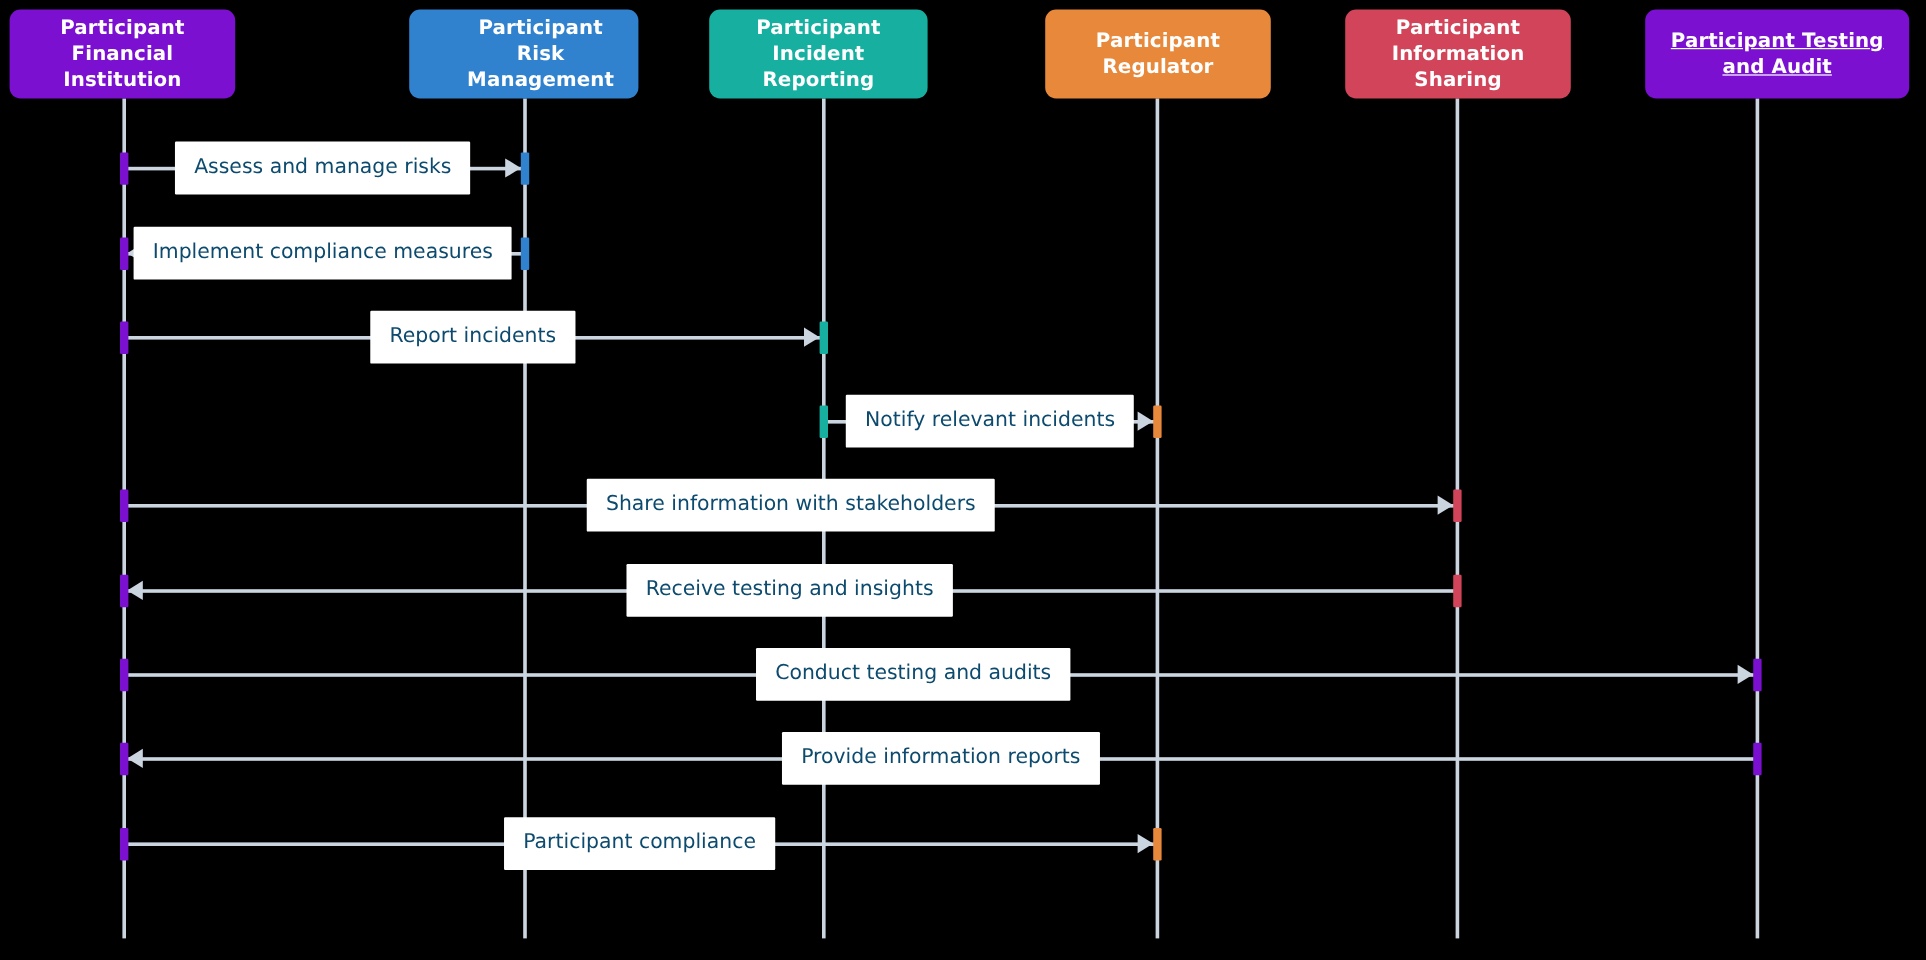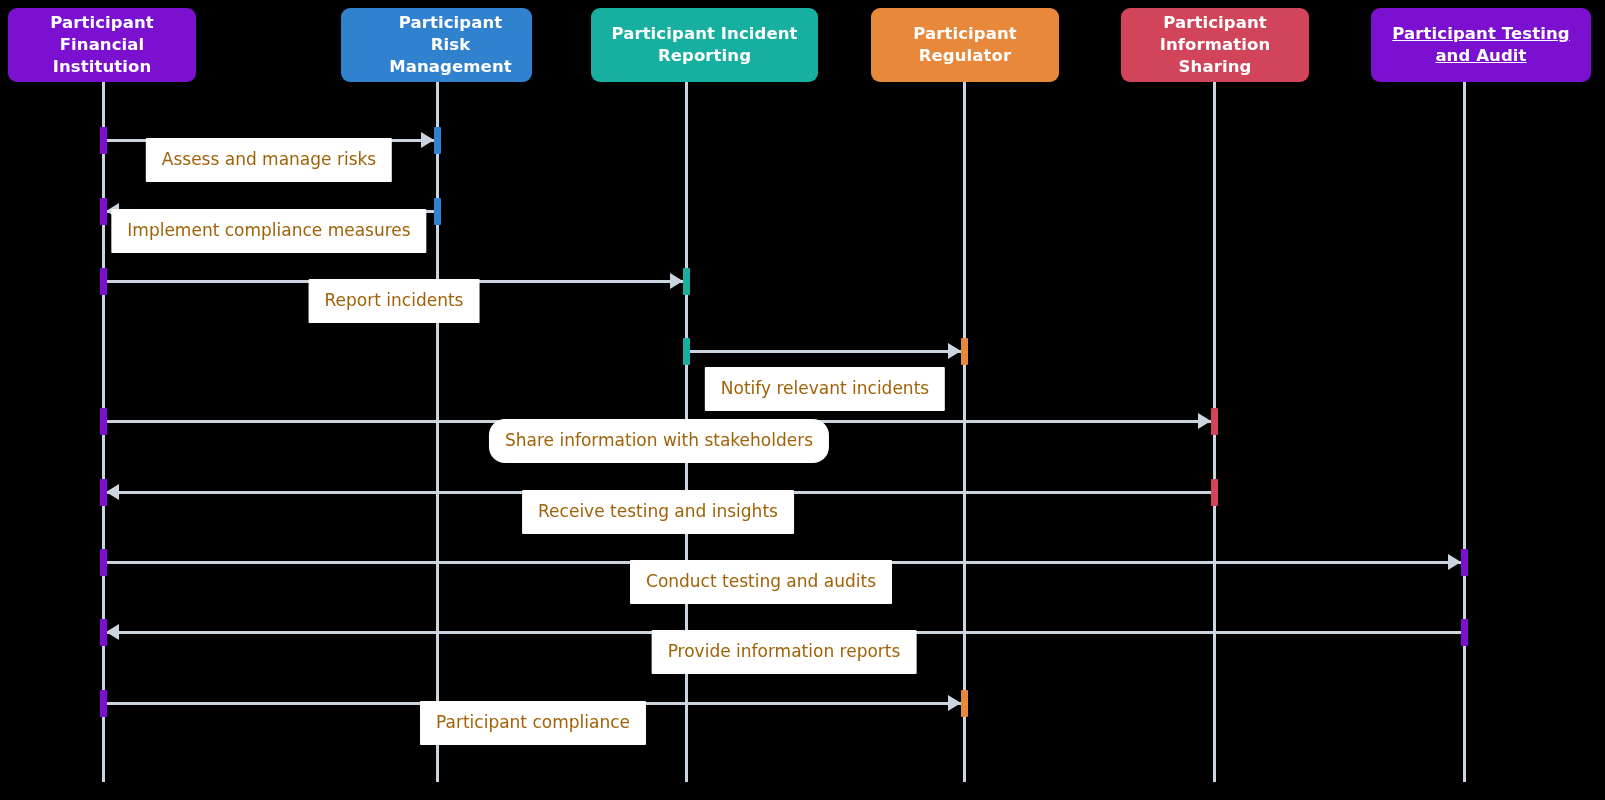--- a/index.html
+++ b/index.html
@@ -68,28 +68,27 @@
     border-top: 8px solid transparent;
     border-bottom: 8px solid transparent;
   }
   .arrowhead.right { border-left: 13px solid #cbd5e0; }
   .arrowhead.left  { border-right: 13px solid #cbd5e0; }
 
   
   .msg-label {
     position: absolute;
     background: #ffffff;
-    color: #a16207;
+    color: #0c4a6e;
     font-size: 17px;
     line-height: 1;
     padding: 13px 16px 14px 16px;
     white-space: nowrap;
     transform: translate(-50%, -50%);
     border-radius: 1px;
-    margin-top: 20px;
   }
 </style>
 </head>
 <body>
 
 <div id="diagram">
 
   <div id="lifelines-layer">
       <div class="lifeline" style="left: 101.5px;"></div>
       <div class="lifeline" style="left: 435.5px;"></div>
@@ -135,37 +134,37 @@
       <div class="activation" style="left: 1460.5px; top: 548.5px; background: rgb(123, 16, 208);"></div>
       <div class="activation" style="left: 99.5px; top: 618.5px; background: rgb(123, 16, 208);"></div>
       <div class="activation" style="left: 1460.5px; top: 618.5px; background: rgb(123, 16, 208);"></div>
       <div class="activation" style="left: 99.5px; top: 689.5px; background: rgb(123, 16, 208);"></div>
       <div class="activation" style="left: 960.5px; top: 689.5px; background: rgb(232, 136, 58);"></div>
     </div>
   <div id="labels-layer">
       <div class="msg-label" style="left: 269px; top: 140px;">Assess and manage risks</div>
       <div class="msg-label" style="left: 269px; top: 211px;">Implement compliance measures</div>
       <div class="msg-label" style="left: 394px; top: 281px;">Report incidents</div>
-      <div class="msg-label" style="left: 825px; top: 369px; text-align: right;">Notify relevant incidents</div>
-      <div class="msg-label" style="left: 659px; top: 421px; border-radius: 16px;">Share information with stakeholders</div>
+      <div class="msg-label" style="left: 825px; top: 351px; text-align: right;">Notify relevant incidents</div>
+      <div class="msg-label" style="left: 659px; top: 421px;">Share information with stakeholders</div>
       <div class="msg-label" style="left: 658px; top: 492px;">Receive testing and insights</div>
       <div class="msg-label" style="left: 761px; top: 562px;">Conduct testing and audits</div>
       <div class="msg-label" style="left: 784px; top: 632px;">Provide information reports</div>
       <div class="msg-label" style="left: 533px; top: 703px;">Participant compliance</div>
     </div>
   <div id="participants-layer">
       <div class="participant-box" style="left: 8px; width: 188px; background: rgb(123, 16, 208);">
         <span style="white-space: pre-line;">Participant Financial
 Institution</span>
       </div>
       <div class="participant-box" style="left: 341px; width: 191px; background: rgb(49, 130, 206);">
         <span style="white-space: pre-line; margin-left: 28px;">Participant Risk
 Management</span>
       </div>
-      <div class="participant-box" style="left: 591px; width: 227px; background: rgb(23, 176, 160);">
+      <div class="participant-box" style="left: 591px; width: 182px; background: rgb(23, 176, 160);">
         <span style="white-space: pre-line;">Participant Incident
 Reporting</span>
       </div>
       <div class="participant-box" style="left: 871px; width: 188px; background: rgb(232, 136, 58);">
         <span style="white-space: pre-line;">Participant
 Regulator</span>
       </div>
       <div class="participant-box" style="left: 1121px; width: 188px; background: rgb(209, 68, 89);">
         <span style="white-space: pre-line;">Participant
 Information Sharing</span>

